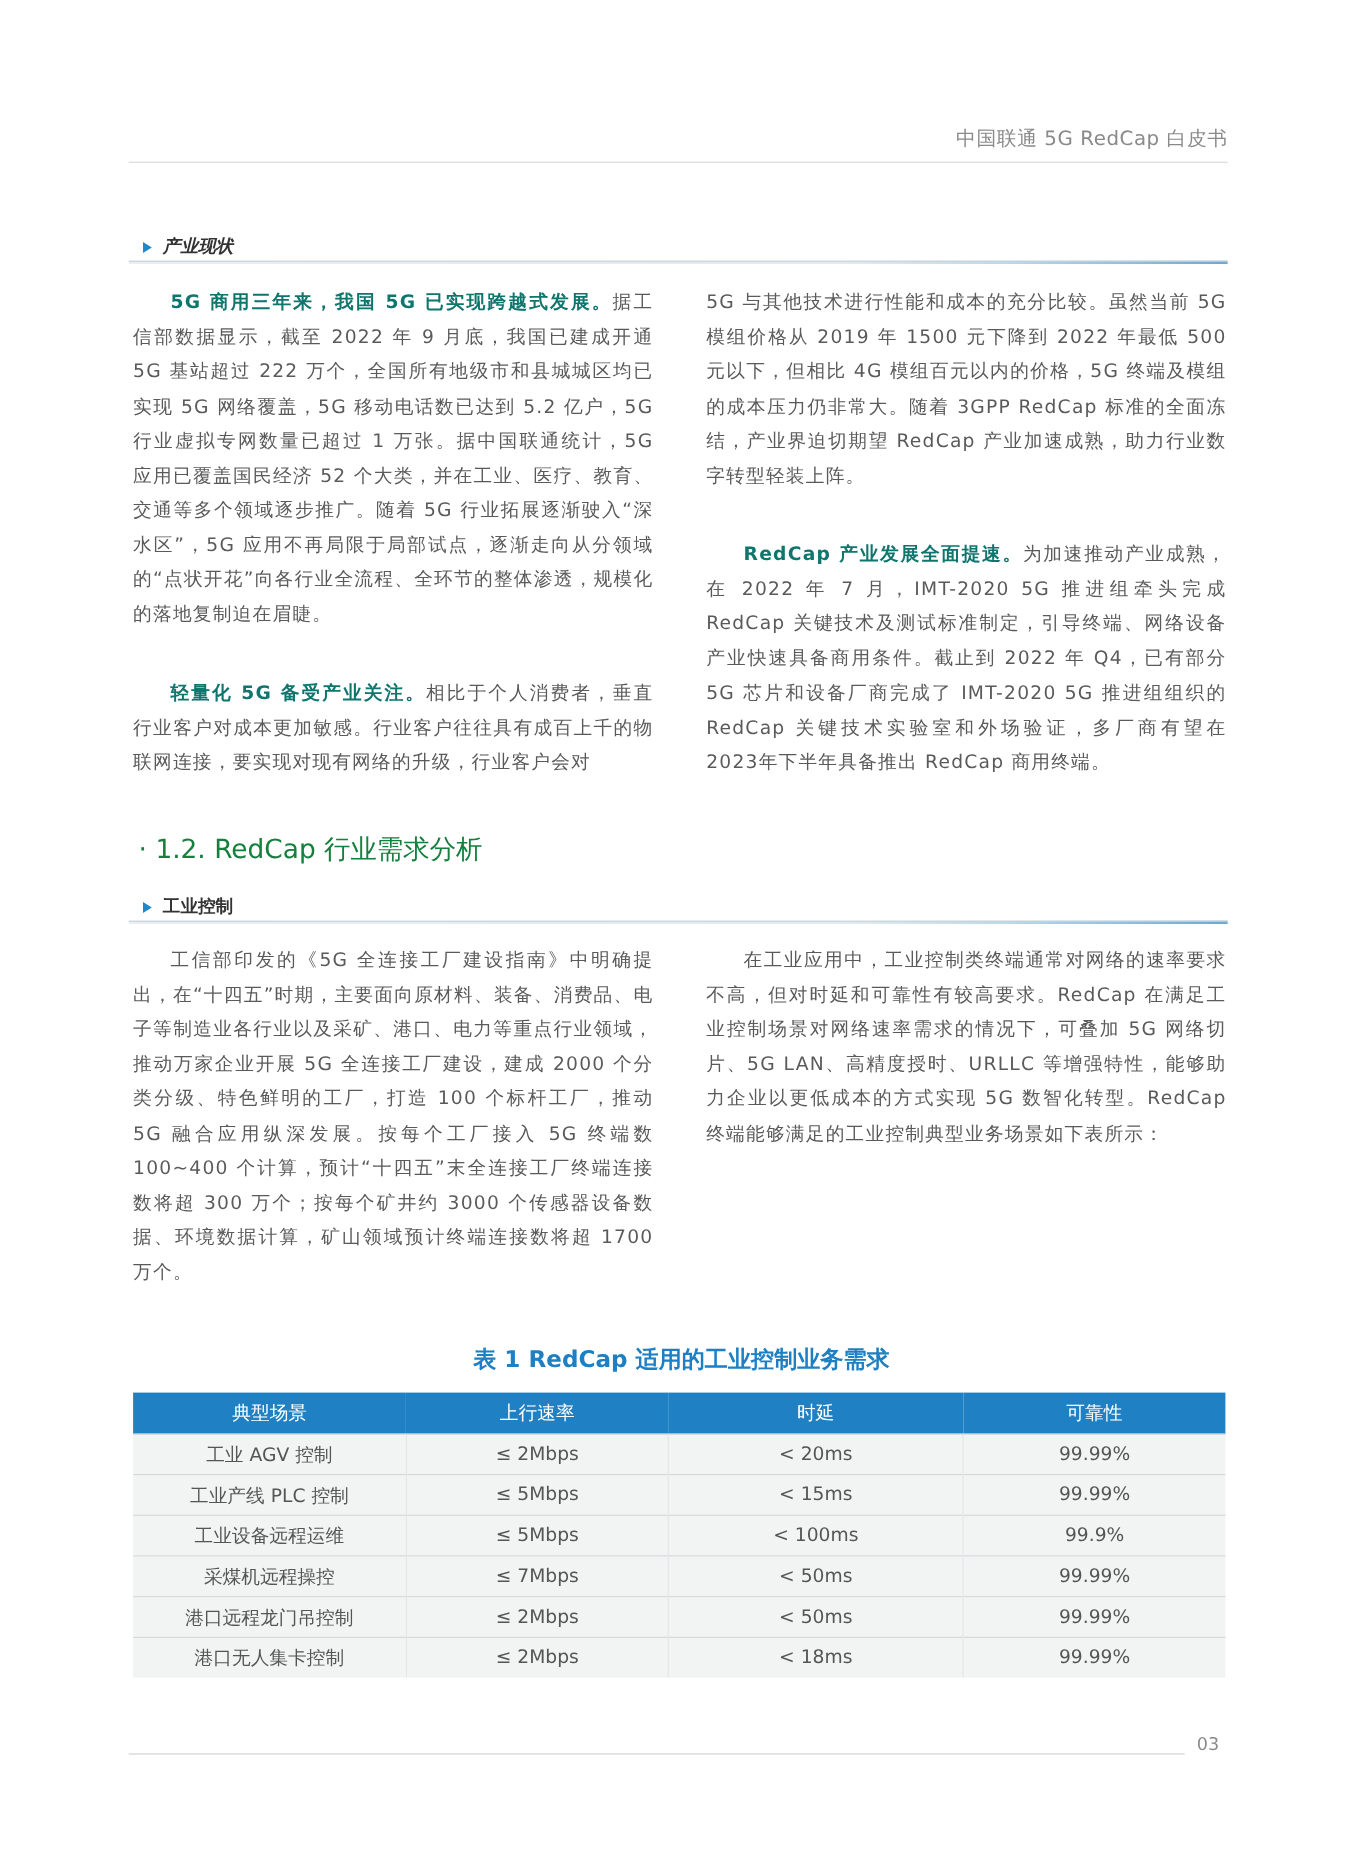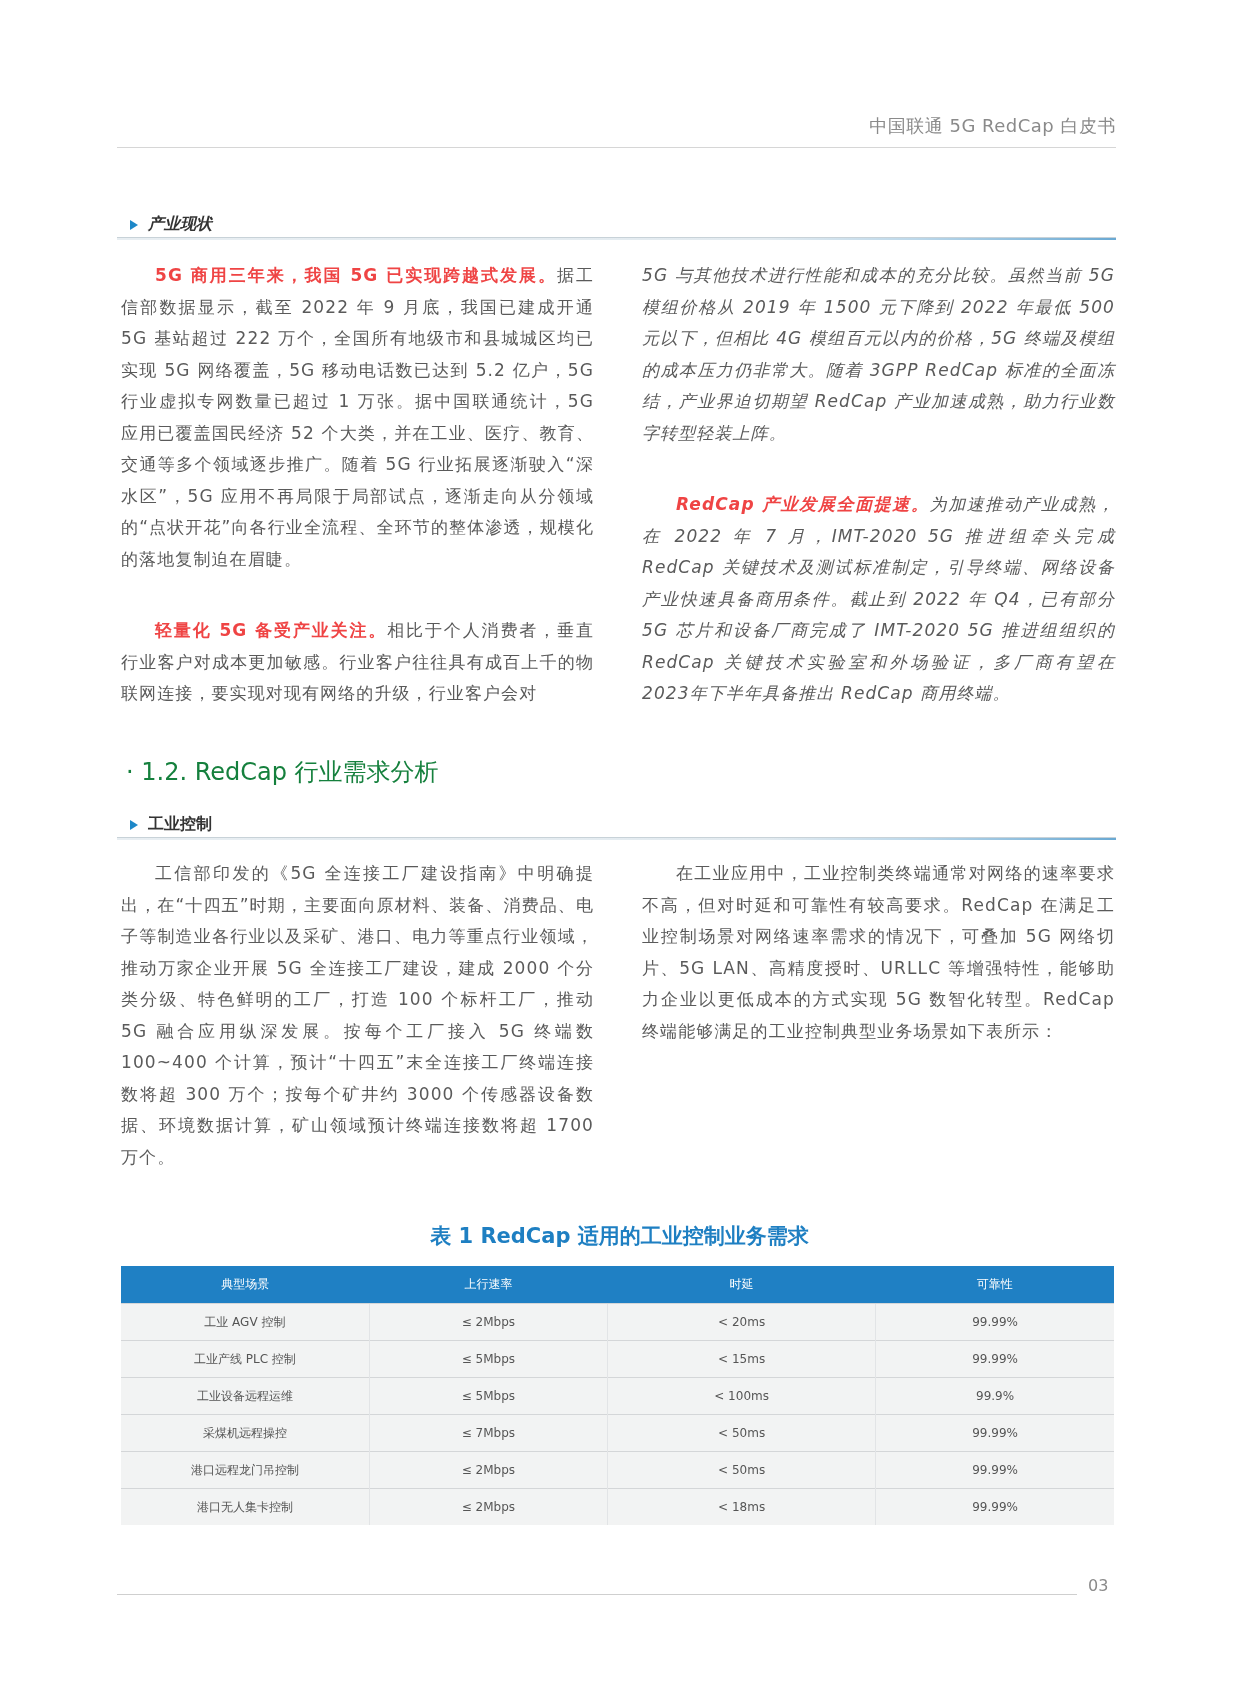--- a/index.html
+++ b/index.html
@@ -10,24 +10,24 @@
   .head-rule { left:117px; top:147px; width:999px; height:1px; background:#d6d6d6; }
   .sub-head { left:130px; font-size:16px; font-weight:bold; color:#333; display:flex; align-items:center; }
   .sub-head .tri { width:0; height:0; border-top:5px solid transparent; border-bottom:5px solid transparent;
                    border-left:8px solid #1e88c8; margin-right:10px; }
   .sub-rule { left:117px; width:999px; height:3px;
               background:linear-gradient(to right,#e8eef2 0%,#e3ebf0 65%,#bcd8ea 80%,#6aa9d3 100%); }
   .sub-rule::before { content:""; position:absolute; left:0; top:0; width:100%; height:1px; background:#c8d2d8; }
   .col { width:473px; font-size:17px; line-height:31.5px; color:#5a5a5a; letter-spacing:1.1px; text-align:justify; }
   .col p { margin:0; text-indent:2em; }
   .col p + p { margin-top:40px; }
-  .col b { color:#ef4444; }
+  .col b { color:#0f766e; }
   .section-title { left:126px; top:756px; font-size:24px; color:#15803d; }
   .table-title { left:0; width:1239px; top:1222px; text-align:center; font-size:21px; font-weight:bold; color:#1e7fc2; }
-  table.req { position:absolute; left:121px; top:1266px; width:993px; border-collapse:collapse; font-size:12px; }
+  table.req { position:absolute; left:121px; top:1266px; width:993px; border-collapse:collapse; font-size:17px; }
   table.req th { background:#1f80c4; color:#fff; font-weight:normal; height:35px; text-align:center; }
   table.req td { background:#f2f3f3; color:#555; height:34px; text-align:center; border-top:1px solid #d4d6d8;
                  border-left:1px solid #e2e4e6; }
   table.req td:first-child { border-left:none; }
   .foot-rule { left:117px; top:1594px; width:960px; height:1px; background:#cfcfcf; }
   .page-num { left:1088px; top:1576px; font-size:16px; color:#8a8a8a; }
 </style>
 </head>
 <body>
 
@@ -38,21 +38,21 @@
   <span class="tri"></span>
   <span>产业现状</span>
 </div>
 <div class="abs sub-rule" style="top:237px;"></div>
 
 <div class="abs col" style="left:121px; top:260px;">
   <p><b>5G 商用三年来，我国 5G 已实现跨越式发展。</b><span>据工信部数据显示，截至 2022 年 9 月底，我国已建成开通 5G 基站超过 222 万个，全国所有地级市和县城城区均已实现 5G 网络覆盖，5G 移动电话数已达到 5.2 亿户，5G 行业虚拟专网数量已超过 1 万张。据中国联通统计，5G 应用已覆盖国民经济 52 个大类，并在工业、医疗、教育、交通等多个领域逐步推广。随着 5G 行业拓展逐渐驶入“深水区”，5G 应用不再局限于局部试点，逐渐走向从分领域的“点状开花”向各行业全流程、全环节的整体渗透，规模化的落地复制迫在眉睫。</span></p>
   <p><b>轻量化 5G 备受产业关注。</b><span>相比于个人消费者，垂直行业客户对成本更加敏感。行业客户往往具有成百上千的物联网连接，要实现对现有网络的升级，行业客户会对</span></p>
 </div>
 
-<div class="abs col" style="left:642px; top:260px;font-style:italic;">
+<div class="abs col" style="left:642px; top:260px;">
   <p style="text-indent:0"><span>5G 与其他技术进行性能和成本的充分比较。虽然当前 5G 模组价格从 2019 年 1500 元下降到 2022 年最低 500 元以下，但相比 4G 模组百元以内的价格，5G 终端及模组的成本压力仍非常大。随着 3GPP RedCap 标准的全面冻结，产业界迫切期望 RedCap 产业加速成熟，助力行业数字转型轻装上阵。</span></p>
   <p><b>RedCap 产业发展全面提速。</b><span>为加速推动产业成熟，在 2022 年 7 月，IMT-2020 5G 推进组牵头完成 RedCap 关键技术及测试标准制定，引导终端、网络设备产业快速具备商用条件。截止到 2022 年 Q4，已有部分 5G 芯片和设备厂商完成了 IMT-2020 5G 推进组组织的 RedCap 关键技术实验室和外场验证，多厂商有望在 2023年下半年具备推出 RedCap 商用终端。</span></p>
 </div>
 
 <div class="abs section-title">· 1.2. RedCap 行业需求分析</div>
 
 <div class="abs sub-head" style="top:814px;">
   <span class="tri"></span>
   <span>工业控制</span>
 </div>

